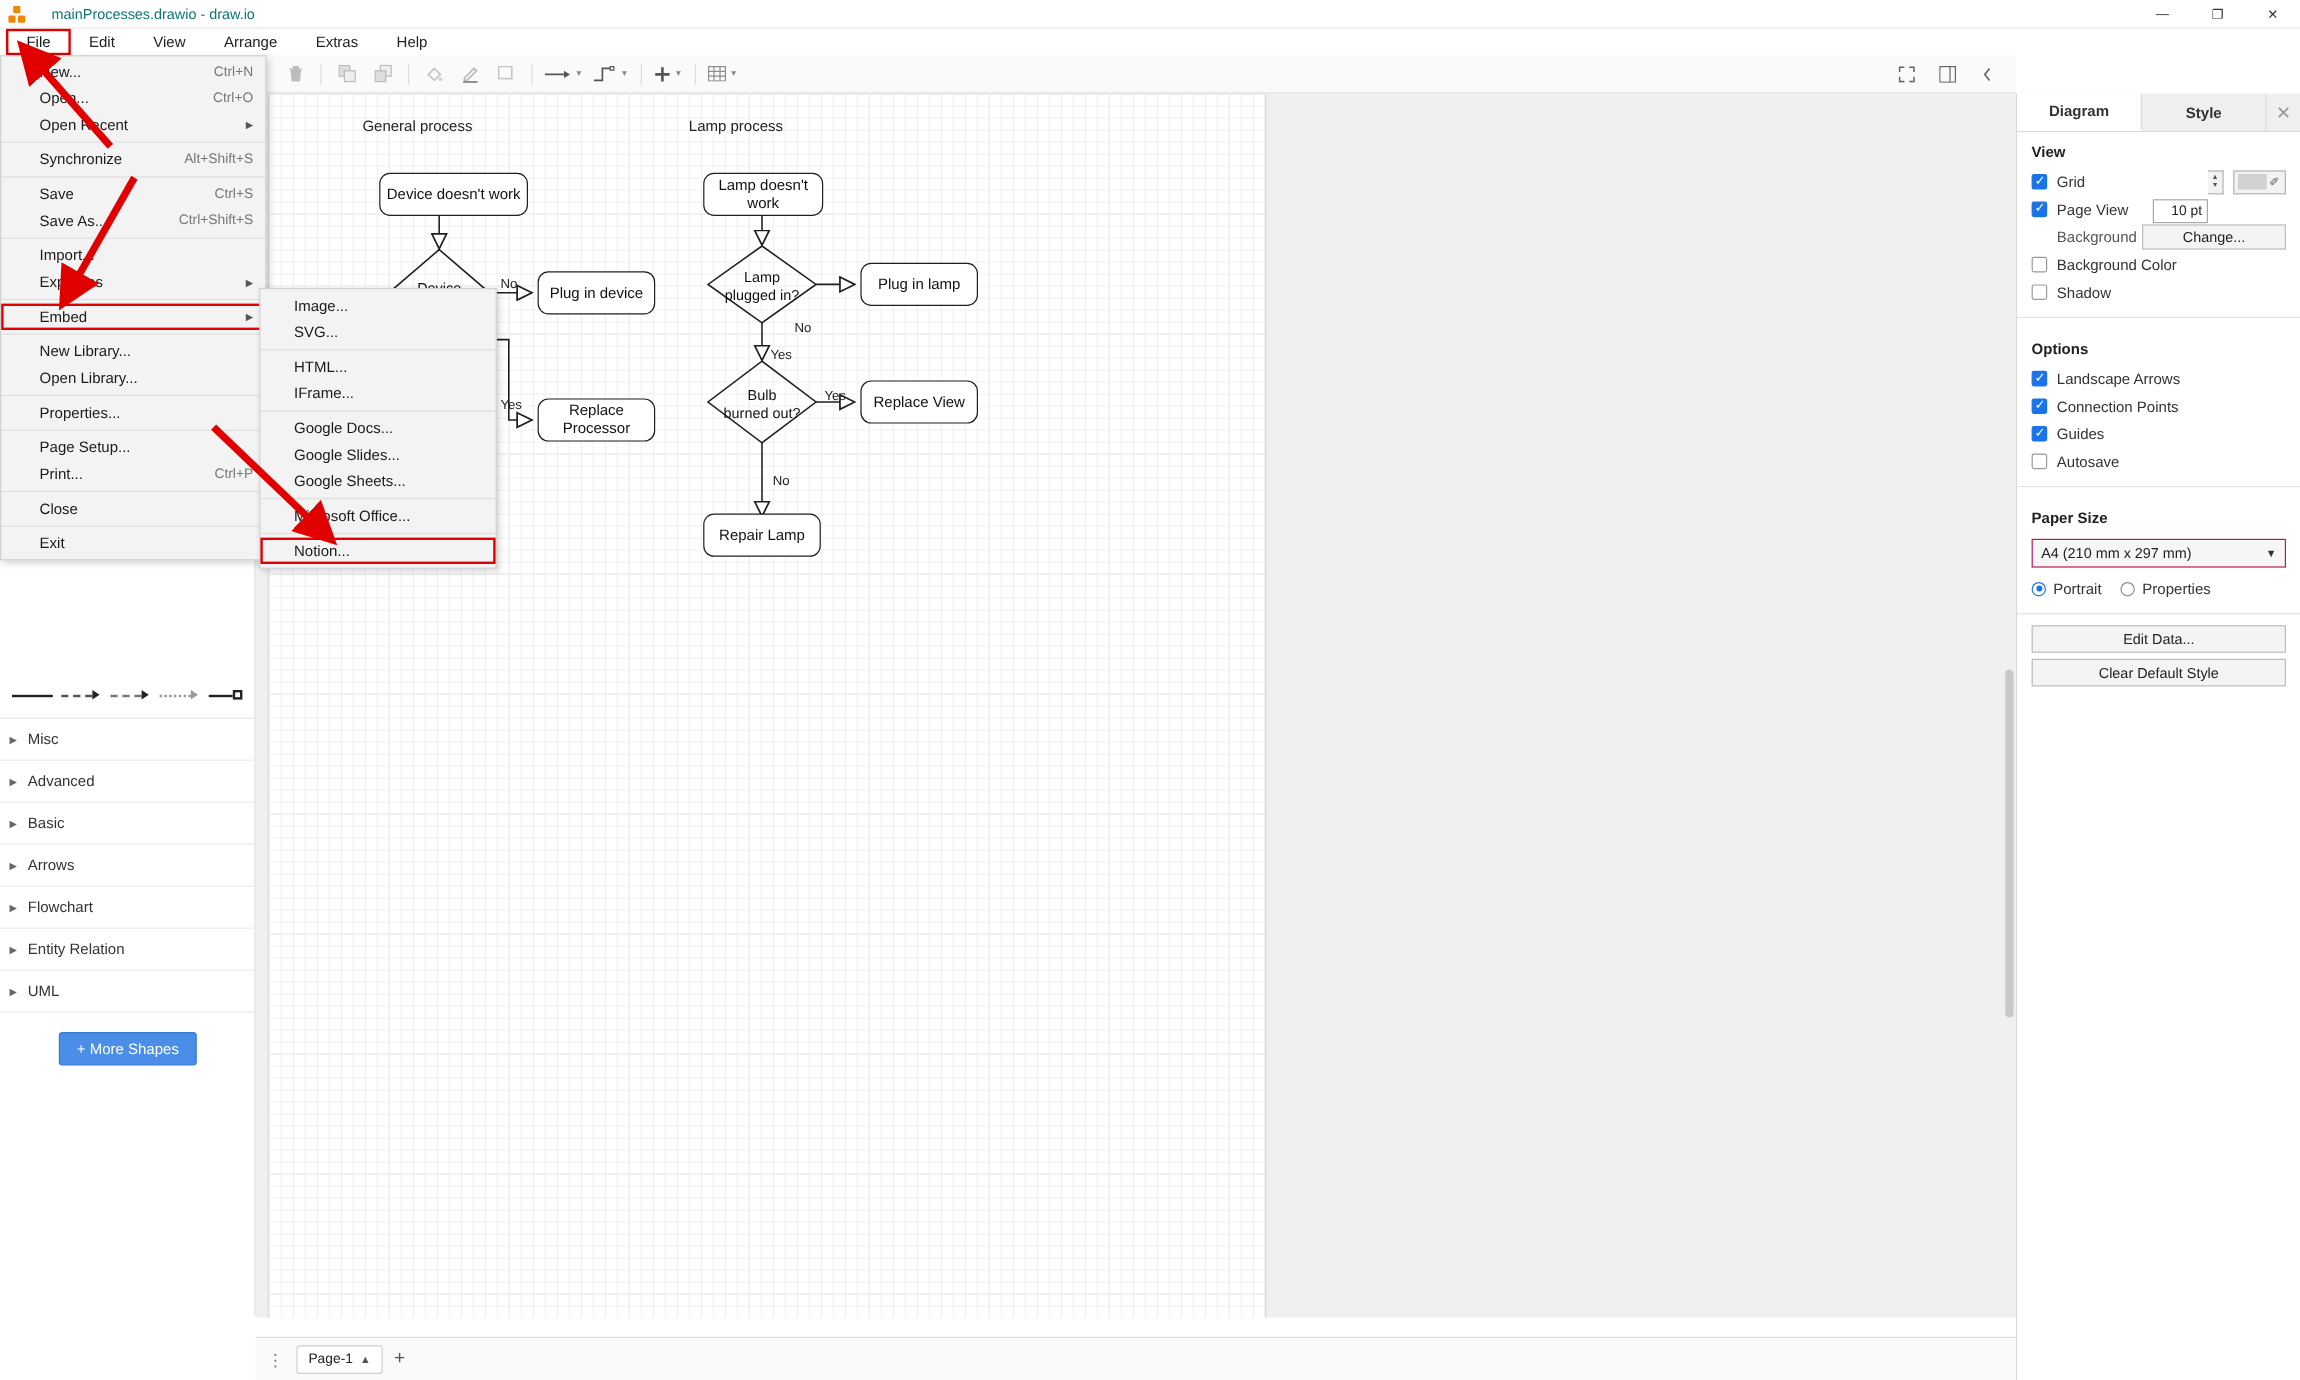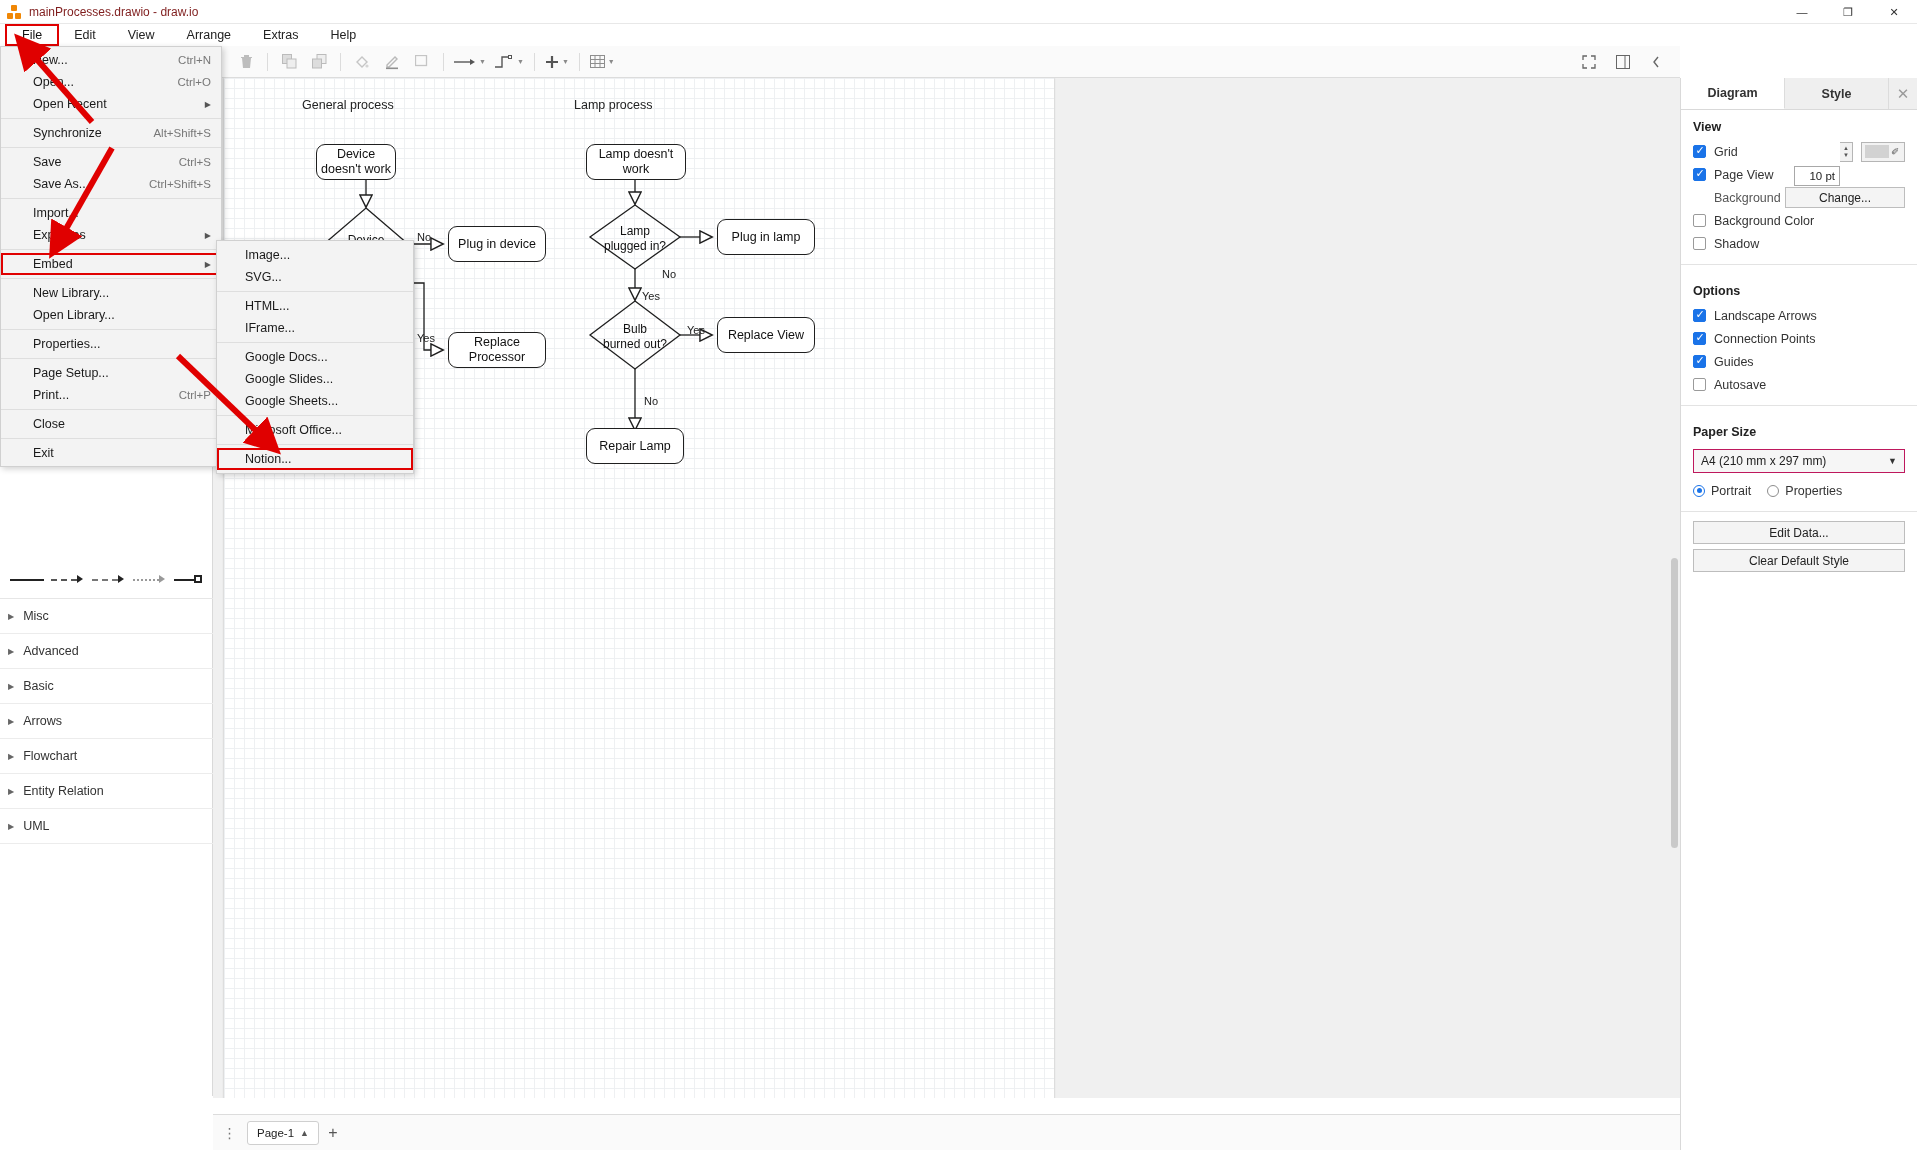--- a/index.html
+++ b/index.html
@@ -8,21 +8,21 @@
   #app{ position:relative; width:1917px; height:1150px; }
 
   
   .titlebar{ position:absolute; left:0; top:0; width:1917px; height:24px;
     background:#ffffff; border-bottom:1px solid #e8e8e8; display:flex; align-items:center; }
   .tb-icon{ width:14px; height:14px; margin-left:7px; margin-right:8px; position:relative; }
   .tb-icon .d{ position:absolute; background:#f08705; }
   .tb-icon .d1{ left:4px; top:0; width:6px; height:6px; border-radius:1px; }
   .tb-icon .d2{ left:0; top:8px; width:6px; height:6px; border-radius:1px; }
   .tb-icon .d3{ left:8px; top:8px; width:6px; height:6px; border-radius:1px; }
-  .tb-title{ font-size:12px; color:#7f1d1d; }
+  .tb-title{ font-size:12px; color:#0f766e;margin-left:14px; }
   .tb-btns{ position:absolute; right:0; top:0; height:24px; display:flex; }
   .tb-btn{ width:46px; height:24px; display:flex; align-items:center; justify-content:center;
     font-size:11px; color:#333; }
   .theme-btn{ position:absolute; right:0; top:24px; width:24px; height:24px;
     display:flex; align-items:center; justify-content:center; font-size:13px; color:#f0a800;}
 
   
   .menubar{ position:absolute; left:0; top:24px; width:1917px; height:22px;
     background:#ffffff; display:flex; align-items:center; padding-left:6px; }
   .menu-item{ font-size:12.5px; color:#222; padding:3px 16px; position:relative; }
@@ -224,20 +224,26 @@
         <span>Flowchart</span>
       </div>
       <div class="shape-sec">
         <span class="caret">▶</span>
         <span>Entity Relation</span>
       </div>
       <div class="shape-sec">
         <span class="caret">▶</span>
         <span>UML</span>
       </div>
+      <div class="more-shapes-wrap">
+        <div class="more-shapes">
+          <span>+</span>
+          <span>More Shapes</span>
+        </div>
+      </div>
     </div>
   </div>
 
   <div class="ctoolbar">
     <div style="width:18px"></div>
     <div class="tool">
       <svg width="13" height="15" viewBox="0 0 13 15">
           <path d="M1 3h11v1H1zM4 1h5v2H4zM2 4h9l-1 10H3z" fill="#bdbdbd"></path>
         </svg>
     </div>
@@ -358,21 +364,21 @@
             <path d="M456,257 L487,257" marker-end="url(#oarrow)"></path>
 
             <path d="M411,291 L411,351" marker-end="url(#oarrow)"></path>
           </g>
         </svg>
 
         <div class="diamond-txt" style="left:106px; top:155px; width:72px;">Device</div>
         <div class="diamond-txt" style="left:366px; top:146px; width:90px;">Lamp<br>plugged in?</div>
         <div class="diamond-txt" style="left:366px; top:244px; width:90px;">Bulb<br>burned out?</div>
 
-        <div class="fnode" style="left:92px; top:66px; width:80px; height:36px;">Device doesn't work</div>
+        <div class="fnode" style="left:92px; top:66px; width:124px; height:36px;">Device doesn't work</div>
         <div class="fnode" style="left:224px; top:148px; width:98px; height:36px;">Plug in device</div>
         <div class="fnode" style="left:224px; top:254px; width:98px; height:36px;">Replace Processor</div>
         <div class="fnode" style="left:362px; top:66px; width:100px; height:36px;">Lamp doesn't work</div>
         <div class="fnode" style="left:493px; top:141px; width:98px; height:36px;">Plug in lamp</div>
         <div class="fnode" style="left:493px; top:239px; width:98px; height:36px;">Replace View</div>
         <div class="fnode" style="left:362px; top:350px; width:98px; height:36px;">Repair Lamp</div>
 
         <div class="edgelabel" style="left:193px; top:153px;">No</div>
         <div class="edgelabel" style="left:193px; top:254px;">Yes</div>
         <div class="edgelabel" style="left:438px; top:190px;">No</div>

